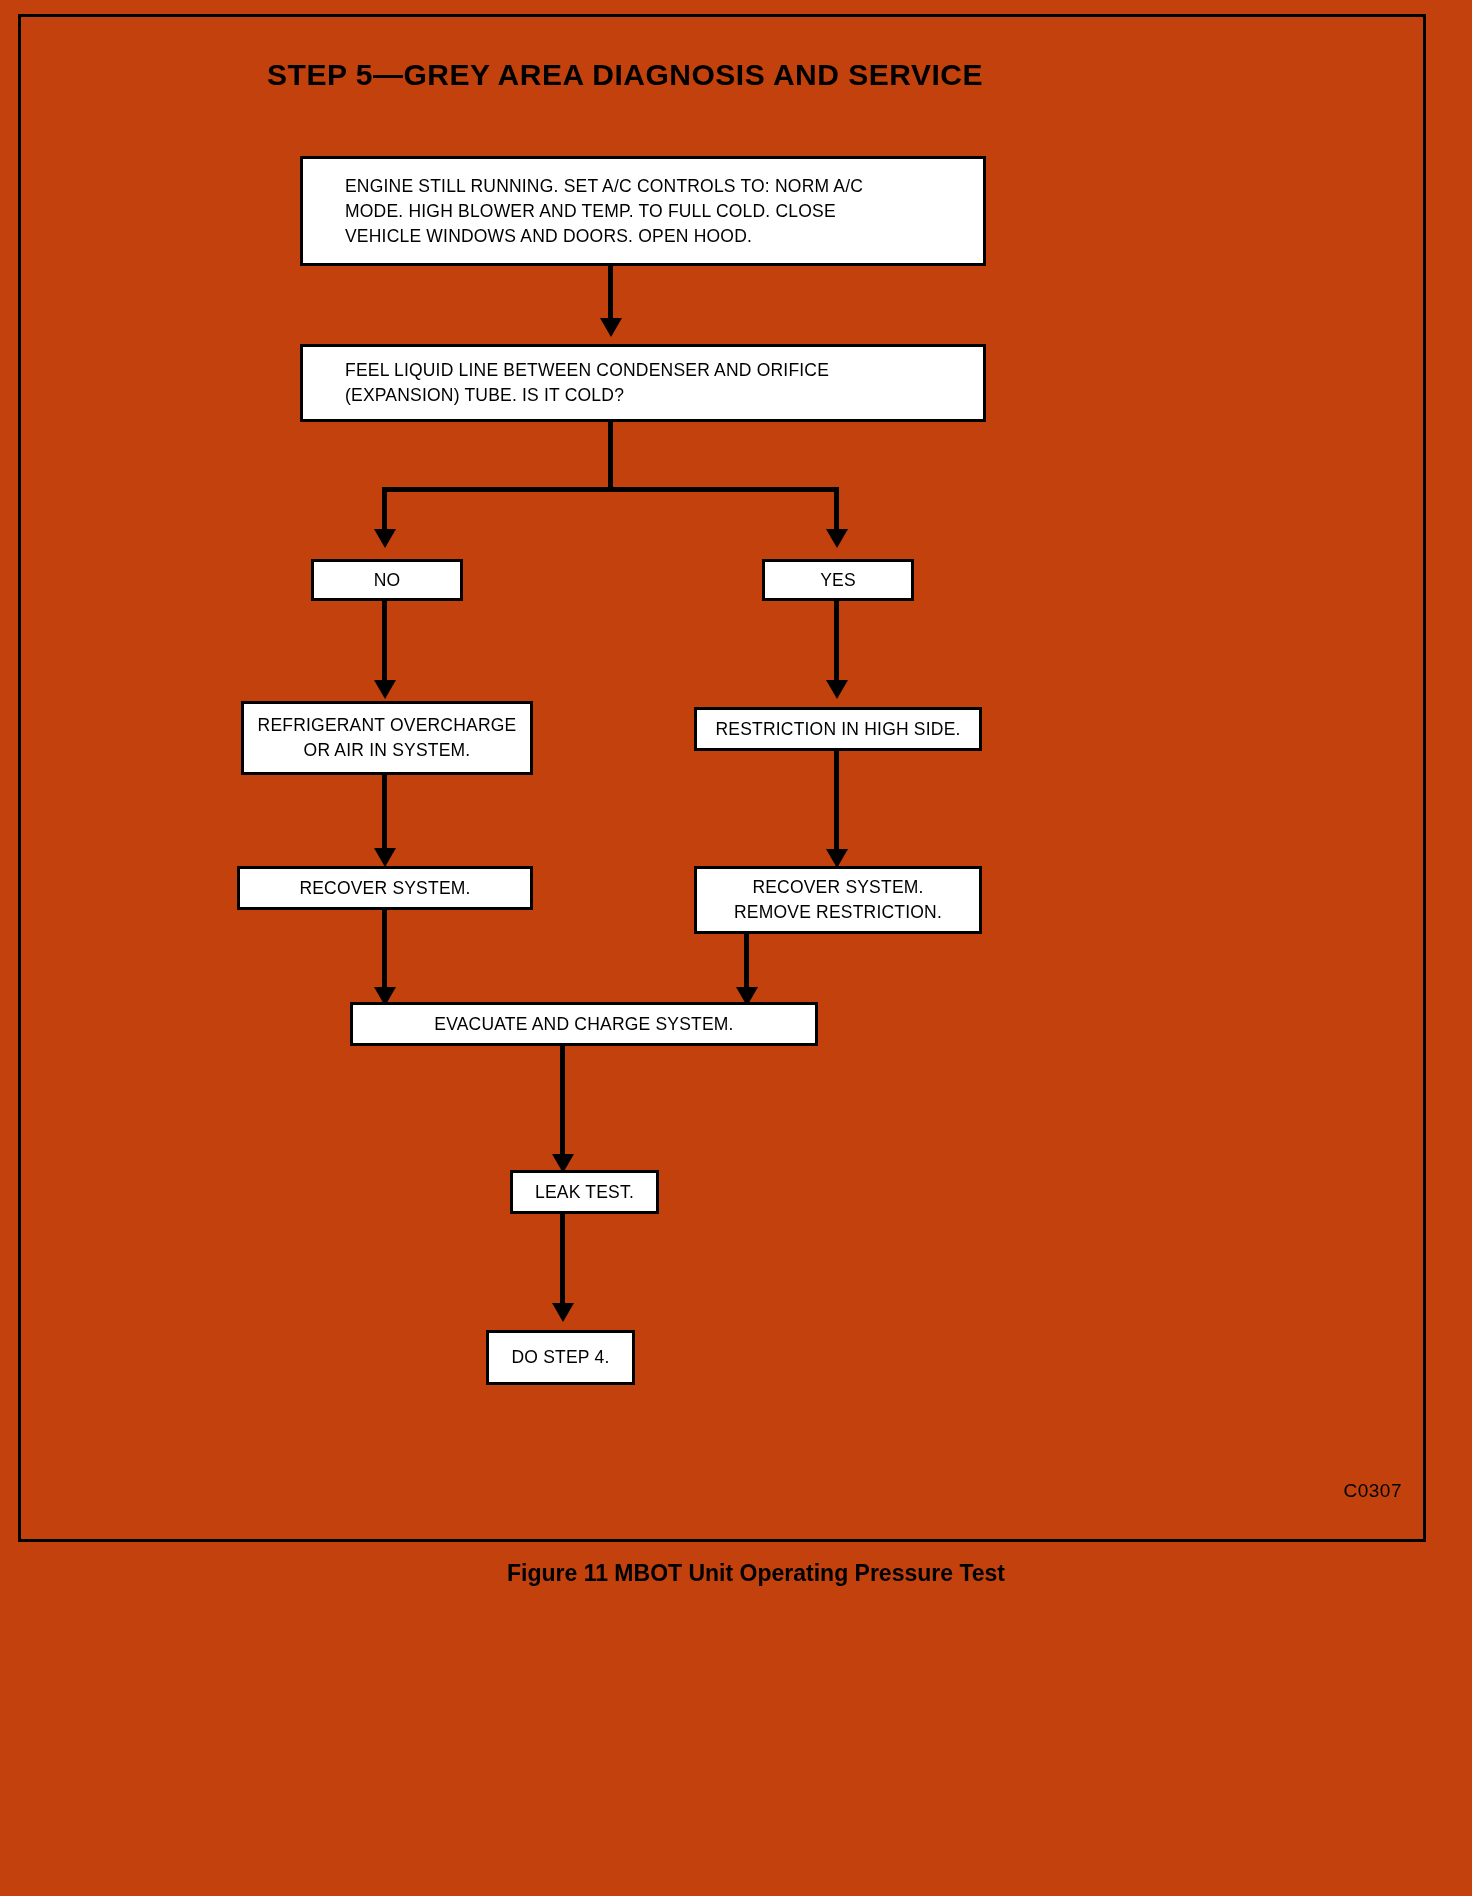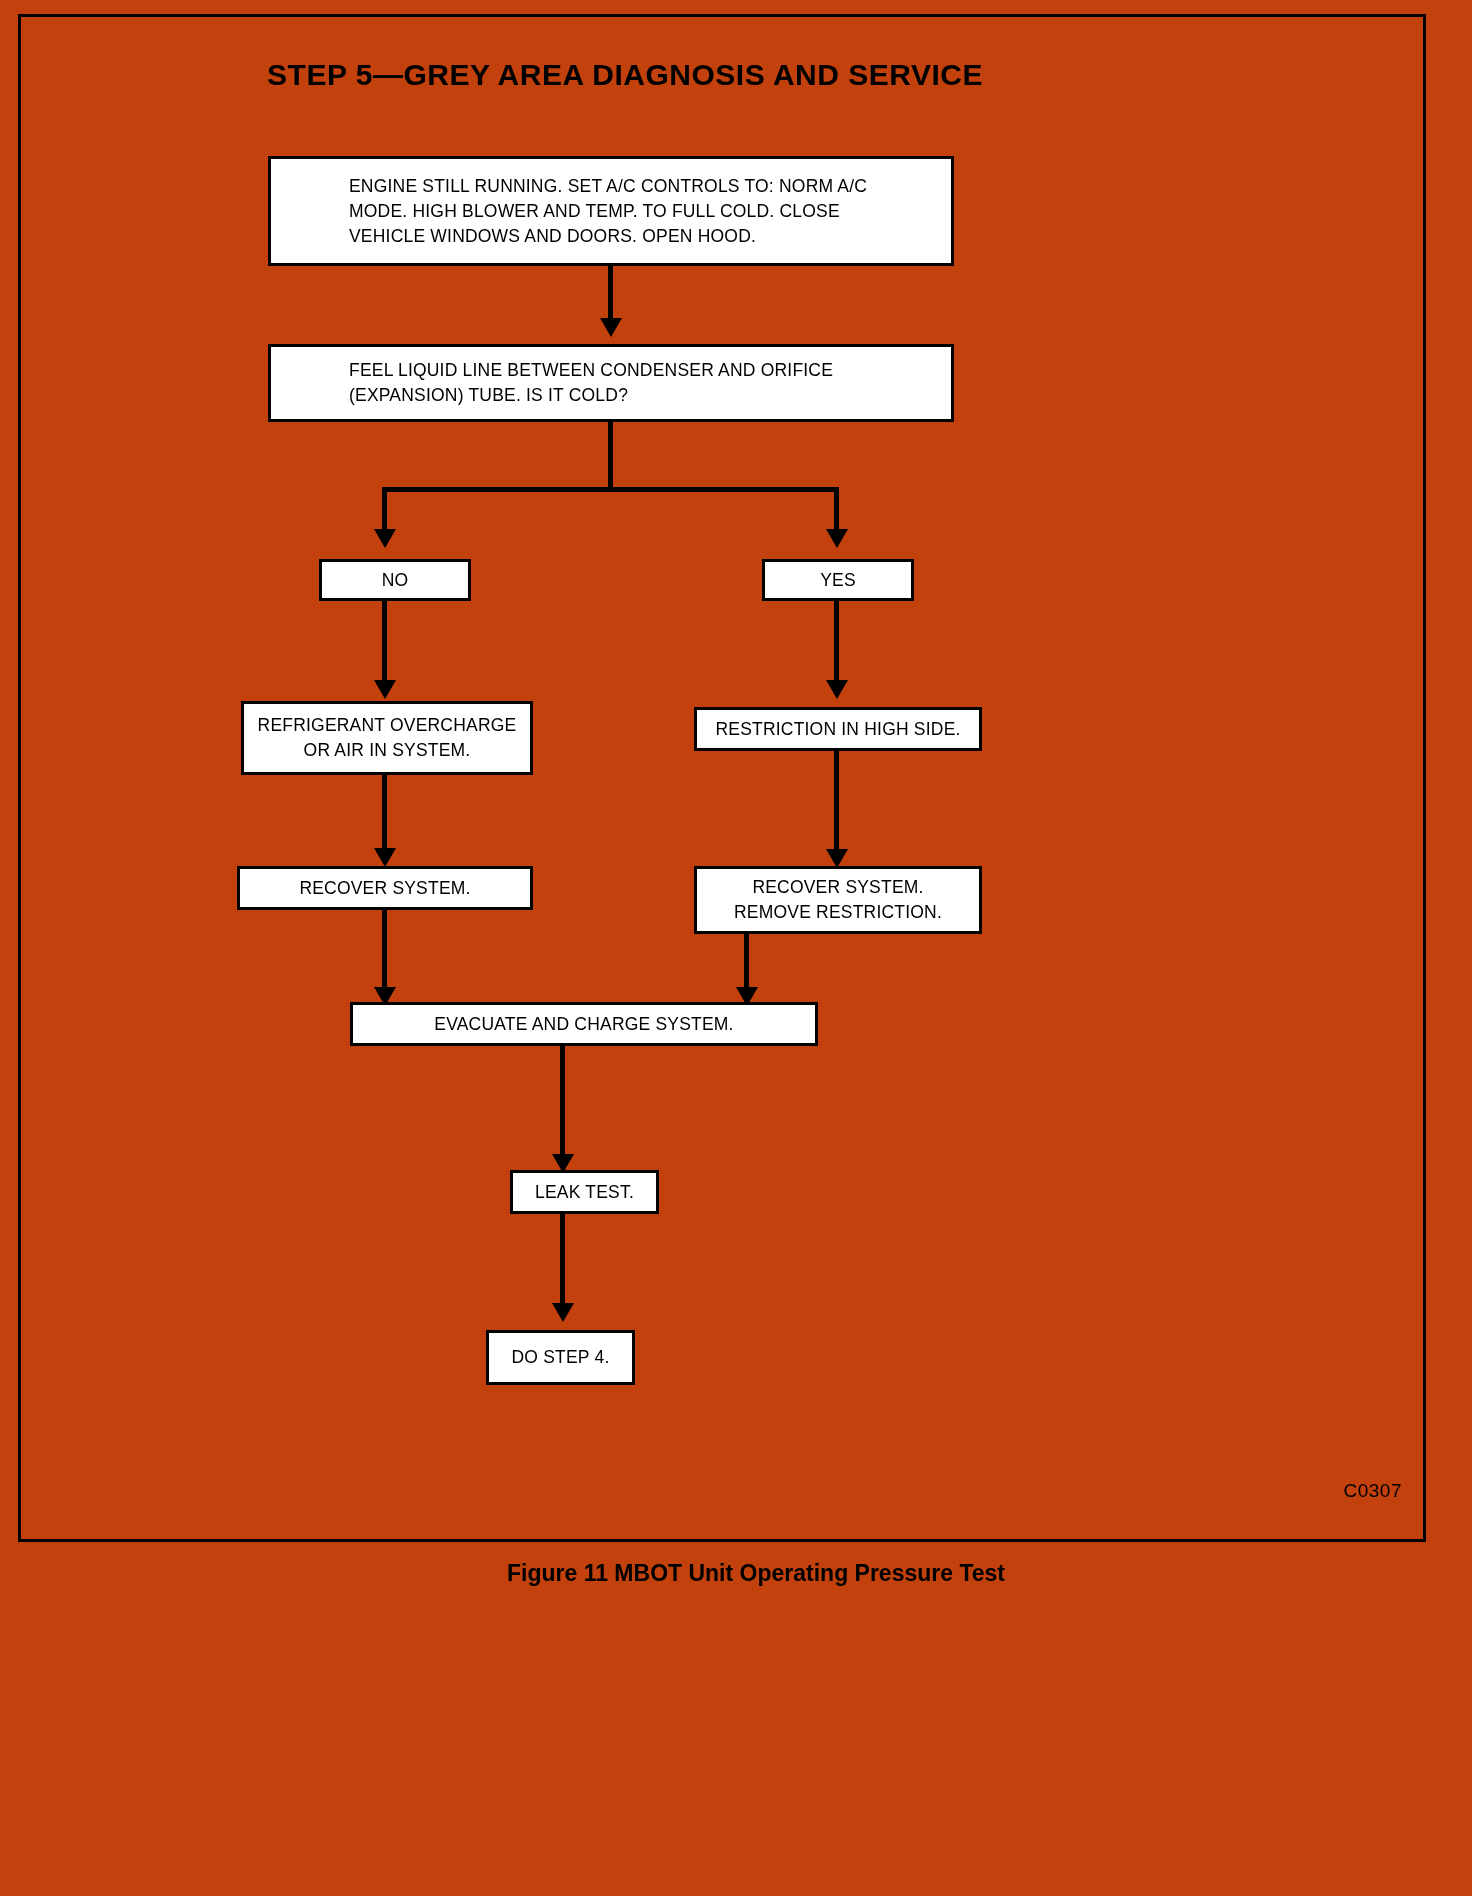--- a/index.html
+++ b/index.html
@@ -55,21 +55,22 @@
     text-align: center;
     font-family: "Liberation Sans", sans-serif;
   }
   .node .ln {
     display: block;
     white-space: nowrap;
   }
   .node.left-align {
     align-items: flex-start;
     text-align: left;
-    padding-left: 78px;
+    padding-left: 42px;
+    margin-left: 32px;
   }
   
   .vline {
     position: absolute;
     width: 5px;
     background: #000000;
   }
   .hline {
     position: absolute;
     height: 5px;
@@ -128,21 +129,21 @@
 
   <div class="vline" style="left:608px; top:422px; height:68px;"></div>
   <div class="hline" style="left:382px; top:487px; width:456px;"></div>
 
   <div class="vline" style="left:382px; top:487px; height:48px;"></div>
   <div class="arrowhead" style="left:374px; top:529px;"></div>
 
   <div class="vline" style="left:834px; top:487px; height:48px;"></div>
   <div class="arrowhead" style="left:826px; top:529px;"></div>
 
-  <div class="node" style="left:311px; top:559px; width:152px; height:42px;margin-left:8px;">
+  <div class="node" style="left:311px; top:559px; width:152px; height:42px;">
     <span class="ln">NO</span>
   </div>
 
   <div class="node" style="left:762px; top:559px; width:152px; height:42px;">
     <span class="ln">YES</span>
   </div>
 
   <div class="vline" style="left:382px; top:601px; height:85px;"></div>
   <div class="arrowhead" style="left:374px; top:680px;"></div>
 

